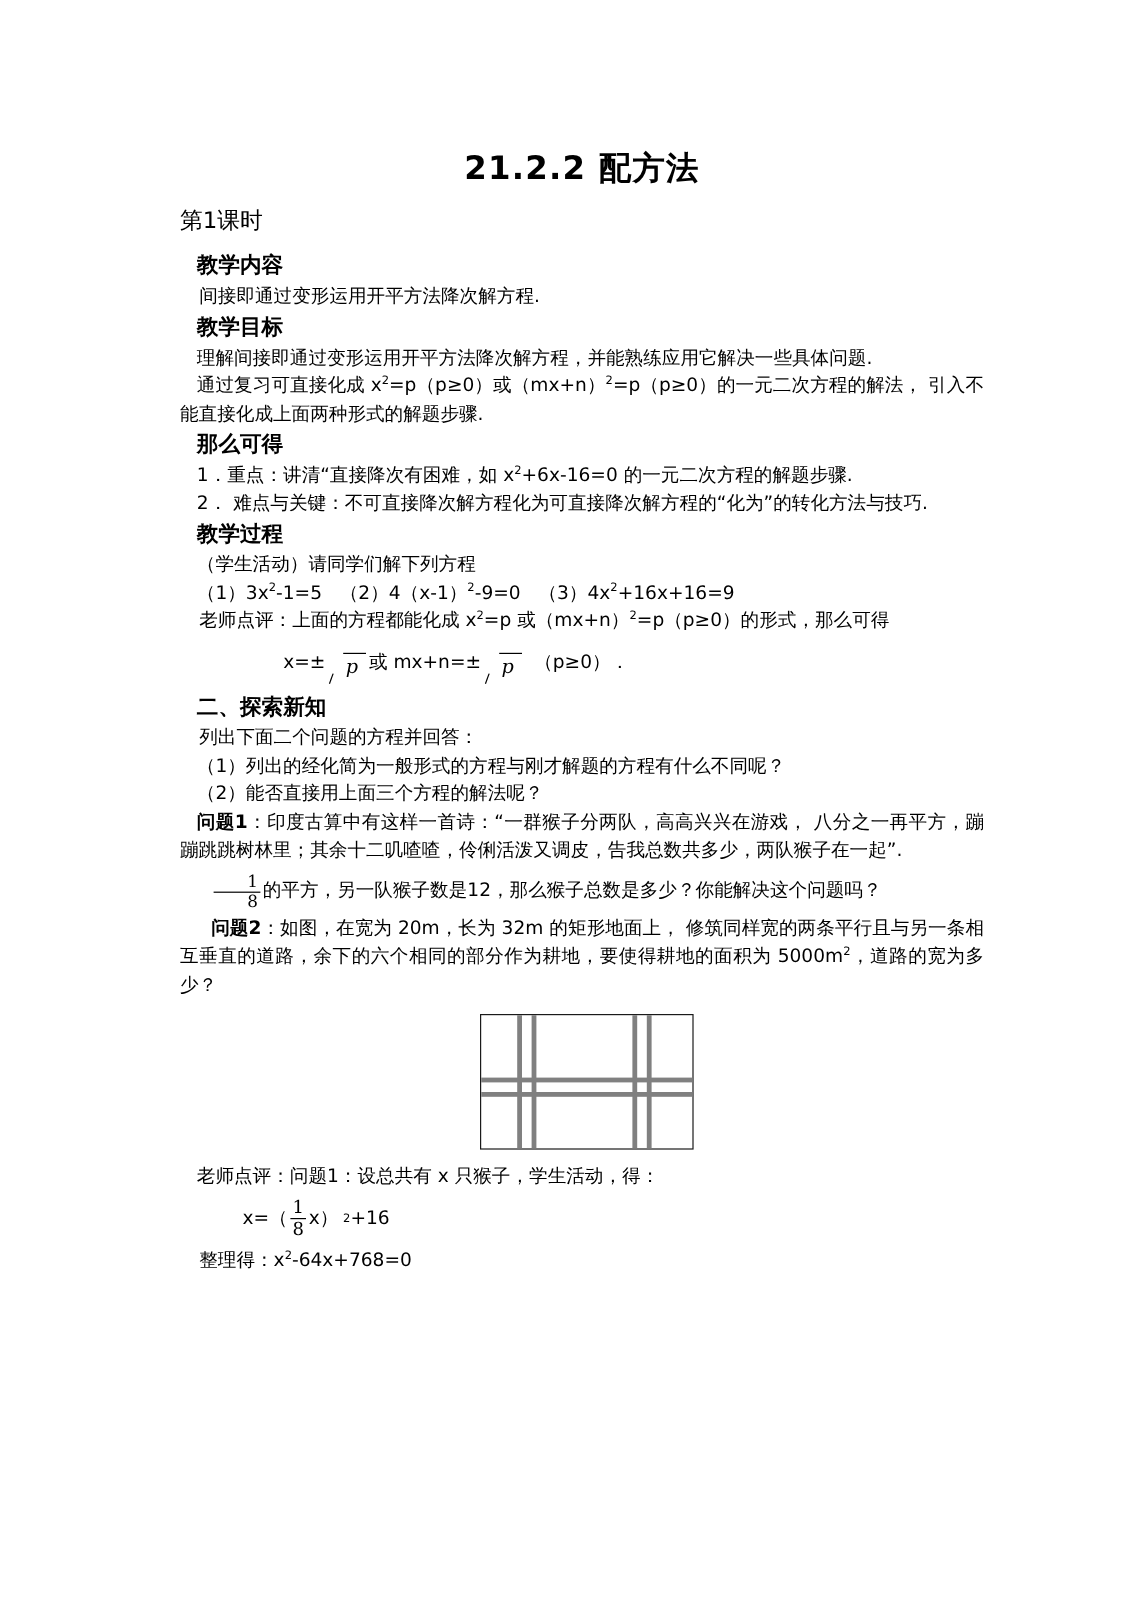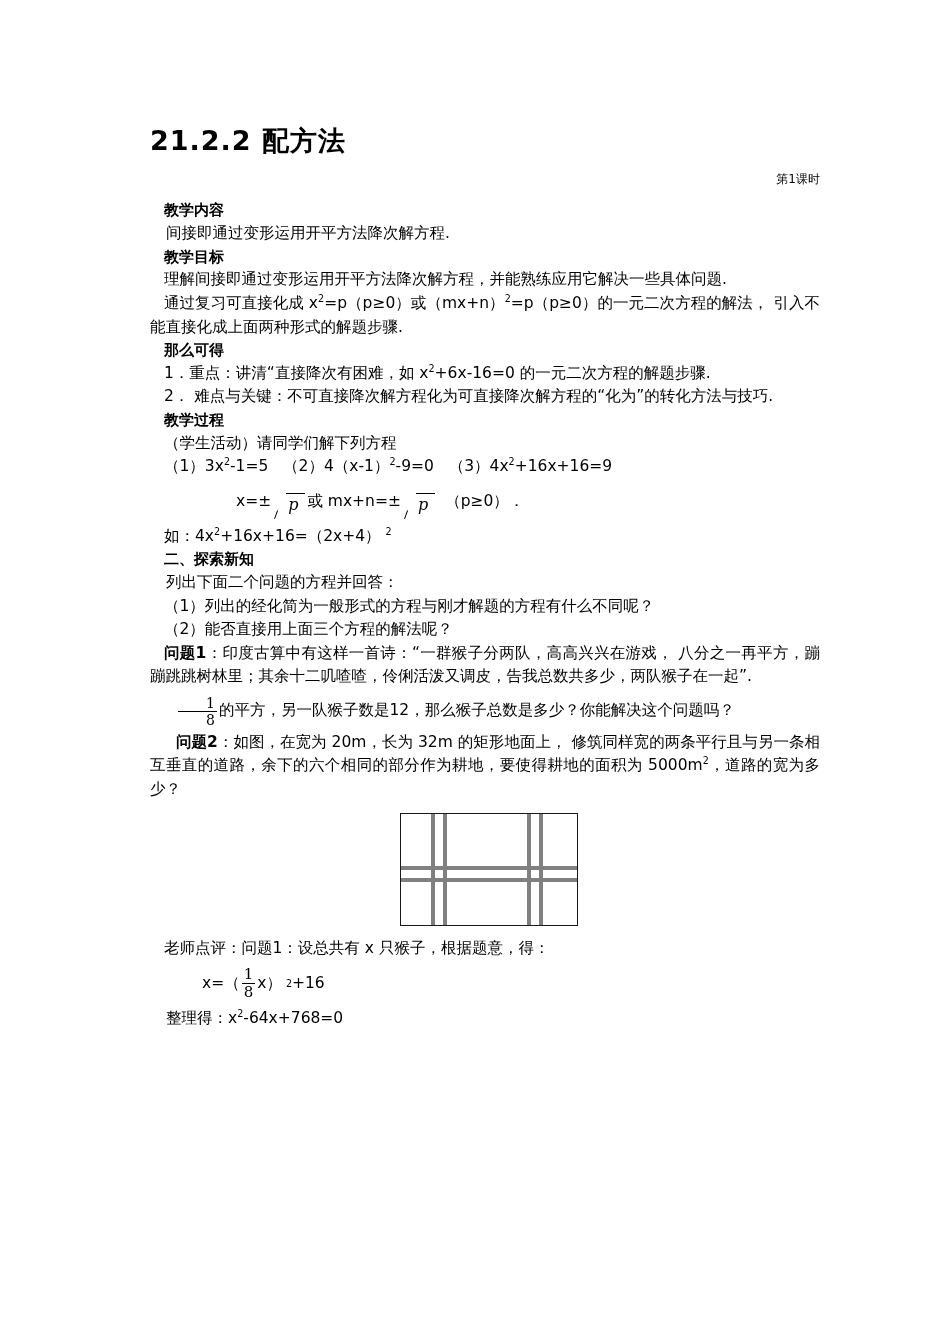--- a/index.html
+++ b/index.html
@@ -24,38 +24,39 @@
   }
   .content {
     position: absolute;
     left: 150px;
     top: 0;
     width: 670px;
   }
 
   
   .doc-title {
+    text-align: center;
     font-size: 27px;
     font-weight: bold;
     letter-spacing: 1px;
     margin: 0;
     padding-top: 124px;
     line-height: 1.25;
   }
   .doc-subtitle {
-    text-align: right;
-    font-size: 12px;
+    text-align: left;
+    font-size: 19px;
     margin: 0;
     padding-top: 14px;
     line-height: 1.3;
   }
 
   
   .sec-head {
-    font-size: 15px;
+    font-size: 18px;
     font-weight: bold;
     line-height: 1.52;
     margin: 0;
   }
   .sec-head.ind2 { padding-left: 14px; }
 
   p.body {
     font-size: 15.5px;
     line-height: 1.52;
     margin: 0;
@@ -199,36 +200,36 @@
 
     <div class="sec-head ind2">那么可得</div>
     <p class="body ind"><span>1．重点：讲清“直接降次有困难，如 x</span><sup class="sq">2</sup><span>+6x-16=0 的一元二次方程的解题步骤.</span></p>
     <p class="body ind">2． 难点与关键：不可直接降次解方程化为可直接降次解方程的“化为”的转化方法与技巧.</p>
 
     <div class="sec-head ind2">教学过程</div>
     <p class="body ind">（学生活动）请同学们解下列方程</p>
 
     <p class="body ind"><span>（1）3x</span><sup class="sq">2</sup><span>-1=5</span>&nbsp;&nbsp;&nbsp;<span>（2）4（x-1）</span><sup class="sq">2</sup><span>-9=0</span>&nbsp;&nbsp;&nbsp;<span>（3）4x</span><sup class="sq">2</sup><span>+16x+16=9</span></p>
 
+    <p class="body noind"><span>老师点评：上面的方程都能化成 x</span><sup class="sq">2</sup><span>=p 或（mx+n）</span><sup class="sq">2</sup><span>=p（p≥0）的形式，那么可得</span></p>
 
     <div class="formula-line">
       <span>x=±</span>
       <span class="sqrt">
           <span class="radical"></span>
           <span class="radicand">p</span>
         </span>
       <span>或 mx+n=±</span>
       <span class="sqrt">
           <span class="radical"></span>
           <span class="radicand">p</span>
         </span>
       <span style="padding-left:8px">（p≥0）．</span>
     </div>
 
-    <p class="body ind"><span>如：4x</span><sup class="sq">2</sup><span>+16x+16=（2x+4）</span>&nbsp;<sup class="sq">2</sup></p>
 
     <div class="sec-head ind2">二、探索新知</div>
     <p class="body noind">列出下面二个问题的方程并回答：</p>
     <p class="body ind">（1）列出的经化简为一般形式的方程与刚才解题的方程有什么不同呢？</p>
     <p class="body ind">（2）能否直接用上面三个方程的解法呢？</p>
 
     <p class="body ind"><span class="bold">问题1</span><span>：印度古算中有这样一首诗：“一群猴子分两队，高高兴兴在游戏， 八分之一再平方，蹦蹦跳跳树林里；其余十二叽喳喳，伶俐活泼又调皮，告我总数共多少，两队猴子在一起”.</span></p>
 
     <p class="body ind2" style="padding-top:6px"><span class="frac inline-frac">
           <span class="num">1</span>
@@ -241,21 +242,21 @@
       <div class="field-diagram">
         <div class="road-v rv1"></div>
         <div class="road-v rv2"></div>
         <div class="road-v rv3"></div>
         <div class="road-v rv4"></div>
         <div class="road-h rh1"></div>
         <div class="road-h rh2"></div>
       </div>
     </div>
 
-    <p class="body ind">老师点评：问题1：设总共有 x 只猴子，根据题意，得：</p>
+    <p class="body ind">老师点评：问题1：设总共有 x 只猴子，学生活动，得：</p>
 
     <div class="formula-line ind-sm">
       <span>x=（</span>
       <span class="frac">
           <span class="num">1</span>
           <span class="den">8</span>
         </span>
       <span>x）</span>
       <sup class="sq" style="padding-left:4px">2</sup>
       <span>+16</span>

